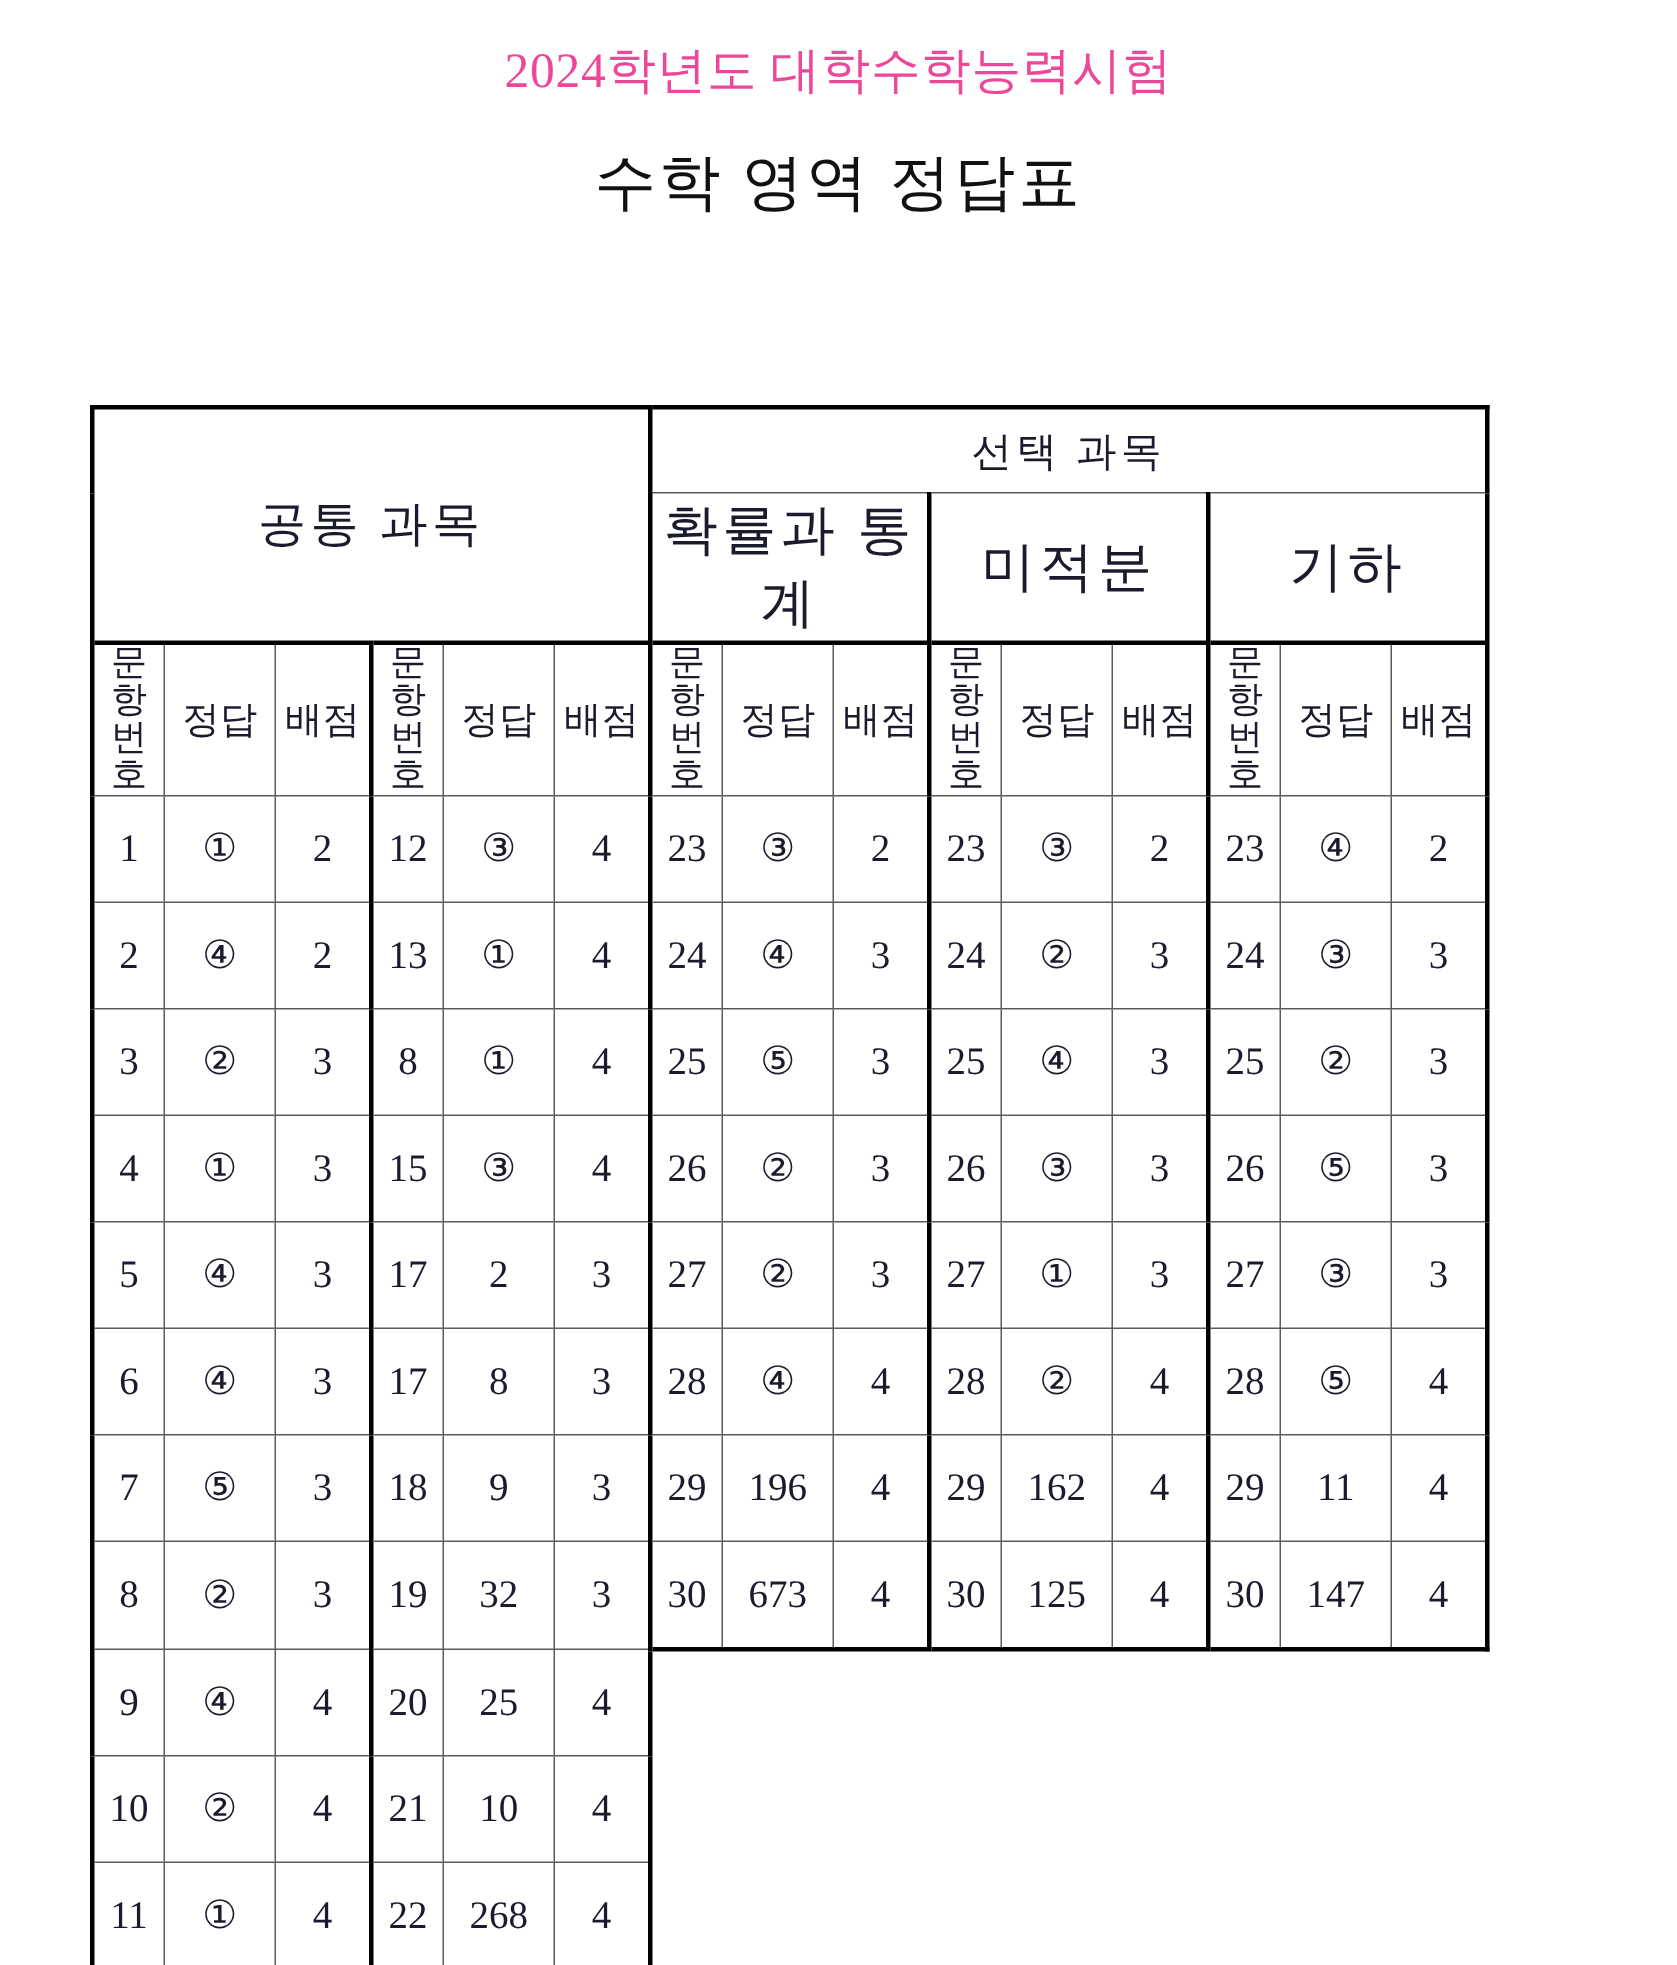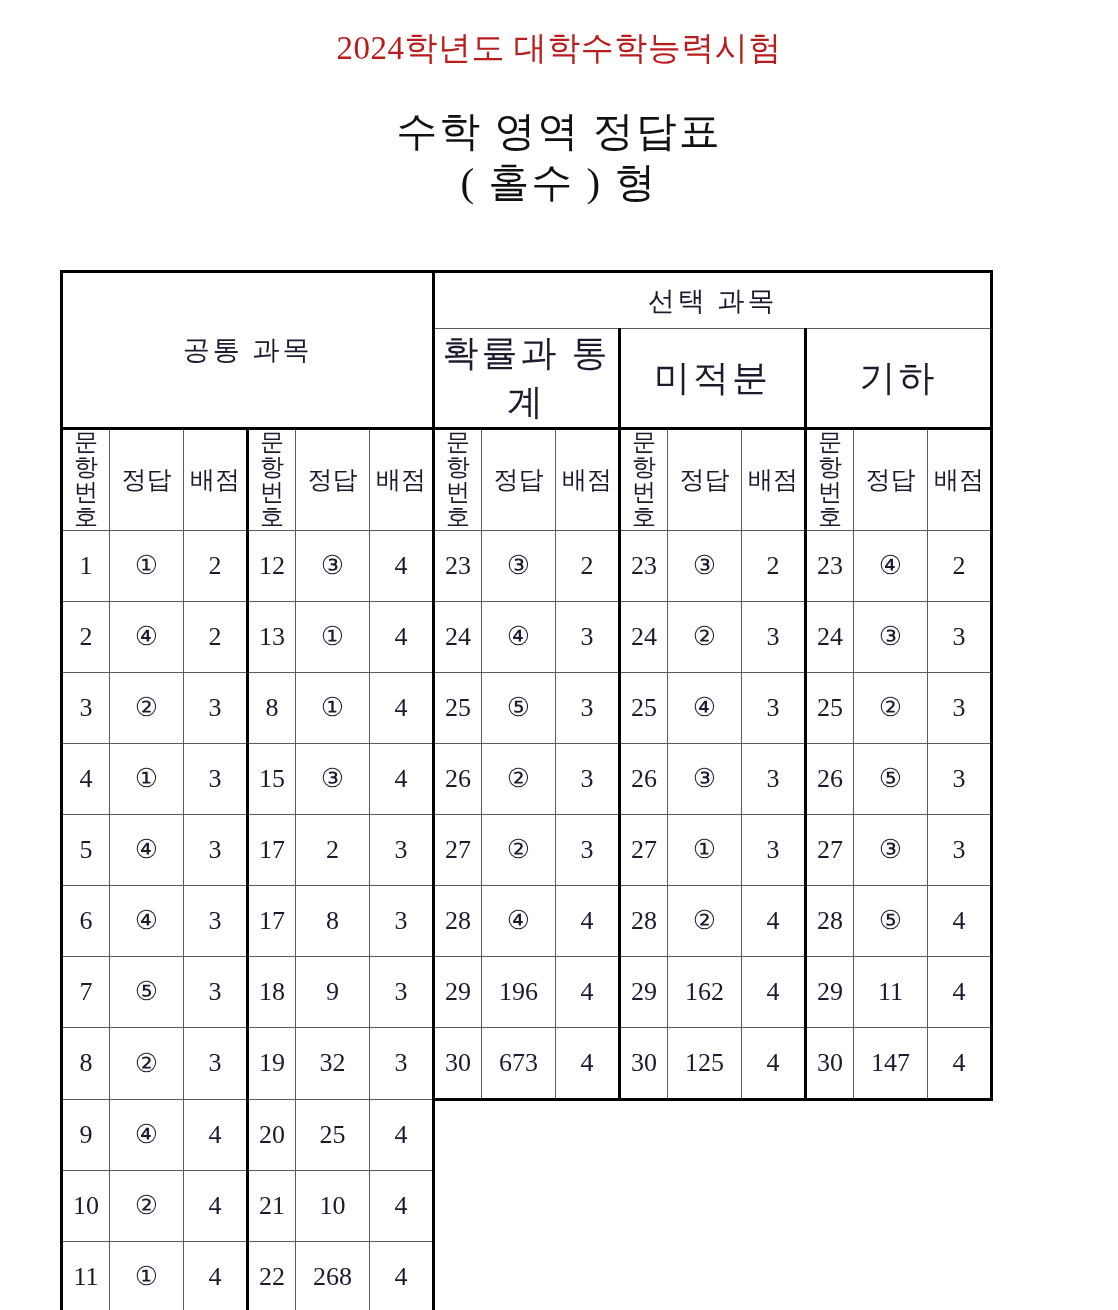--- a/index.html
+++ b/index.html
@@ -18,26 +18,26 @@
 
   
   .title-block {
     text-align: center;
     padding-top: 30px;
   }
   .title-main {
     font-size: 33px;
     line-height: 1.12;
     letter-spacing: 0.5px;
-    color: #b91c1c;
+    color: #ec4899;
   }
   .title-sub {
     font-size: 41px;
     line-height: 1.28;
-    margin-top: 38px;
+    margin-top: 28px;
     letter-spacing: 2px;
     color: #111;
     text-align: center;
   }
   .title-form {
     font-size: 41px;
     line-height: 1.25;
     letter-spacing: 2px;
     color: #111;
   }
@@ -72,21 +72,21 @@
   col.c-pt    { width: 64px; }
 
   
   .tk-top     { border-top: 3px solid #000 !important; }
   .tk-bottom  { border-bottom: 3px solid #000 !important; }
   .tk-left    { border-left: 3px solid #000 !important; }
   .tk-right   { border-right: 3px solid #000 !important; }
 
   .hdr-group {
     height: 110px;
-    font-size: 27px;
+    font-size: 32px;
     letter-spacing: 3px;
   }
   .hdr-group-tall {
     height: 55px;
     font-size: 27px;
     letter-spacing: 3px;
     font-family: Liberation Serif, serif;
   }
   .hdr-subject {
     height: 55px;
@@ -115,21 +115,20 @@
   .circled {
     font-size: 27px;
   }
 </style>
 </head>
 <body>
 
 <div class="title-block">
   <div class="title-main">2024학년도 대학수학능력시험</div>
   <div class="title-sub">수학 영역 정답표</div>
-  <div class="title-form">( 홀수 ) 형</div>
 </div>
 
 <div class="sheet">
   <table class="answer-table">
     <colgroup>
       <col class="c-num">
         <col class="c-ans">
         <col class="c-pt">
       <col class="c-num">
         <col class="c-ans">

